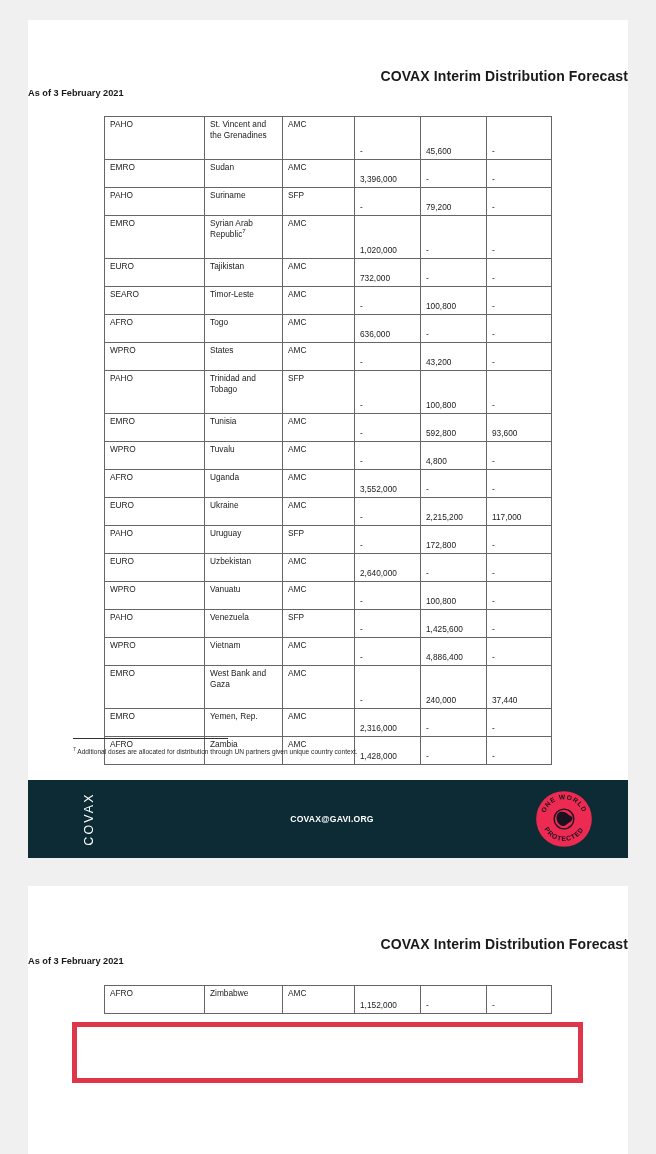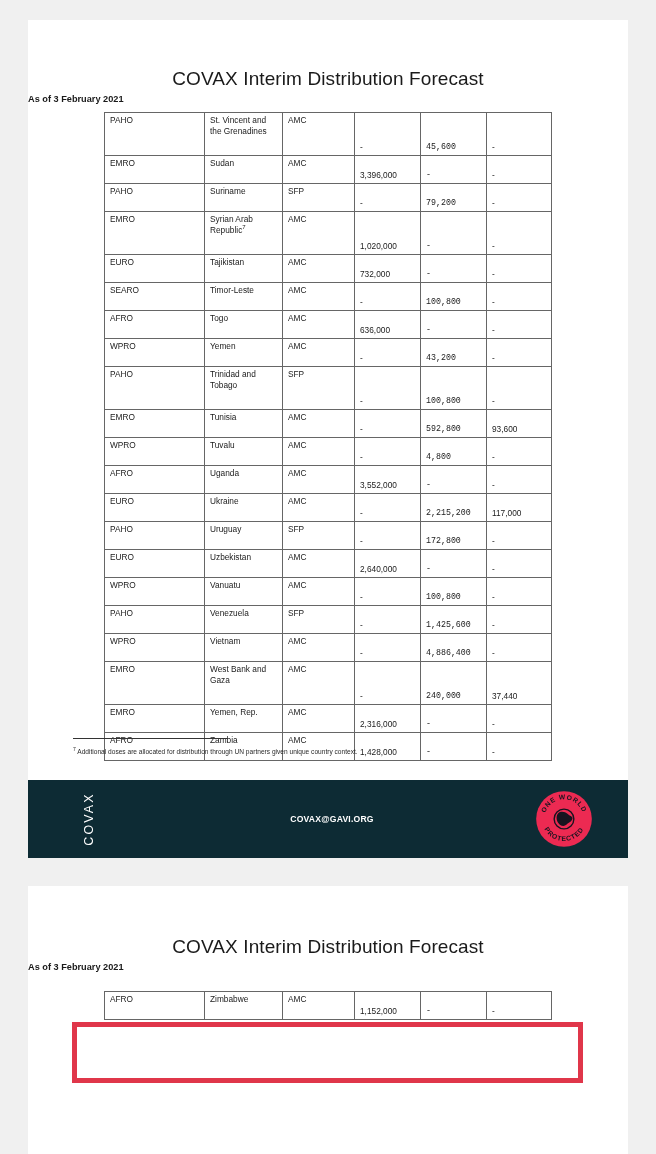--- a/index.html
+++ b/index.html
@@ -28,58 +28,58 @@
   #page-2 { top: 886px; height: 268px; }
 
   .page-inner {
     position: relative;
     width: 100%;
     height: 100%;
   }
 
   
   .doc-title {
-    text-align: center;
-    font-size: 19px;
+    text-align: right;
+    font-size: 14px;
     color: #1a1a1a;
     letter-spacing: 0.1px;
-    font-weight: 400;
+    font-weight: 700;
   }
   .doc-subtitle {
     text-align: left;
     font-size: 9.2px;
     color: #1a1a1a;
     font-weight: 700;
     margin-top: 4px;
   }
   #page-1 .title-block { padding-top: 48px; }
   #page-2 .title-block { padding-top: 50px; }
 
   
   .fc-table {
     border-collapse: collapse;
     table-layout: fixed;
     margin: 0 auto;
     font-size: 8.3px;
     color: #1a1a1a;
   }
-  #page-1 .fc-table { margin-top: 8px; width: 447px; }
+  #page-1 .fc-table { margin-top: 18px; width: 447px; }
   #page-2 .fc-table { margin-top: 19px; width: 447px; }
 
   .fc-table td {
     border: 0.8px solid #666;
     padding: 2px 4px 2px 5px;
     line-height: 1.27;
     word-wrap: break-word;
   }
   .c-region  { width: 100px; vertical-align: top; }
   .c-country { width: 78px;  vertical-align: top; }
   .c-part    { width: 72px;  vertical-align: top; }
   .c-num     { width: 66px;  vertical-align: bottom; }
-  .c-num2    { width: 66px;  vertical-align: bottom; font-family: Liberation Mono, monospace; }
+  .c-num2    { width: 66px;  vertical-align: bottom; }
   .c-num3    { width: 65px;  vertical-align: bottom; }
   .r-1 { height: 43px; }
   .r-2 { height: 28px; }
   .r-3 { height: 43px; }
   sup.fn { font-size: 6px; vertical-align: super; line-height: 0; }
 
   
   .footnote-wrap {
     position: absolute;
     left: 45px;
@@ -223,21 +223,21 @@
             <tr class="r-2">
               <td class="c-region">AFRO</td>
               <td class="c-country">Togo</td>
               <td class="c-part">AMC</td>
               <td class="c-num">636,000</td>
               <td class="c-num2">-</td>
               <td class="c-num3">-</td>
             </tr>
             <tr class="r-2">
               <td class="c-region">WPRO</td>
-              <td class="c-country">Yemen</td>
+              <td class="c-country">States</td>
               <td class="c-part">AMC</td>
               <td class="c-num">-</td>
               <td class="c-num2">43,200</td>
               <td class="c-num3">-</td>
             </tr>
             <tr class="r-3">
               <td class="c-region">PAHO</td>
               <td class="c-country">Trinidad and Tobago</td>
               <td class="c-part">SFP</td>
               <td class="c-num">-</td>

